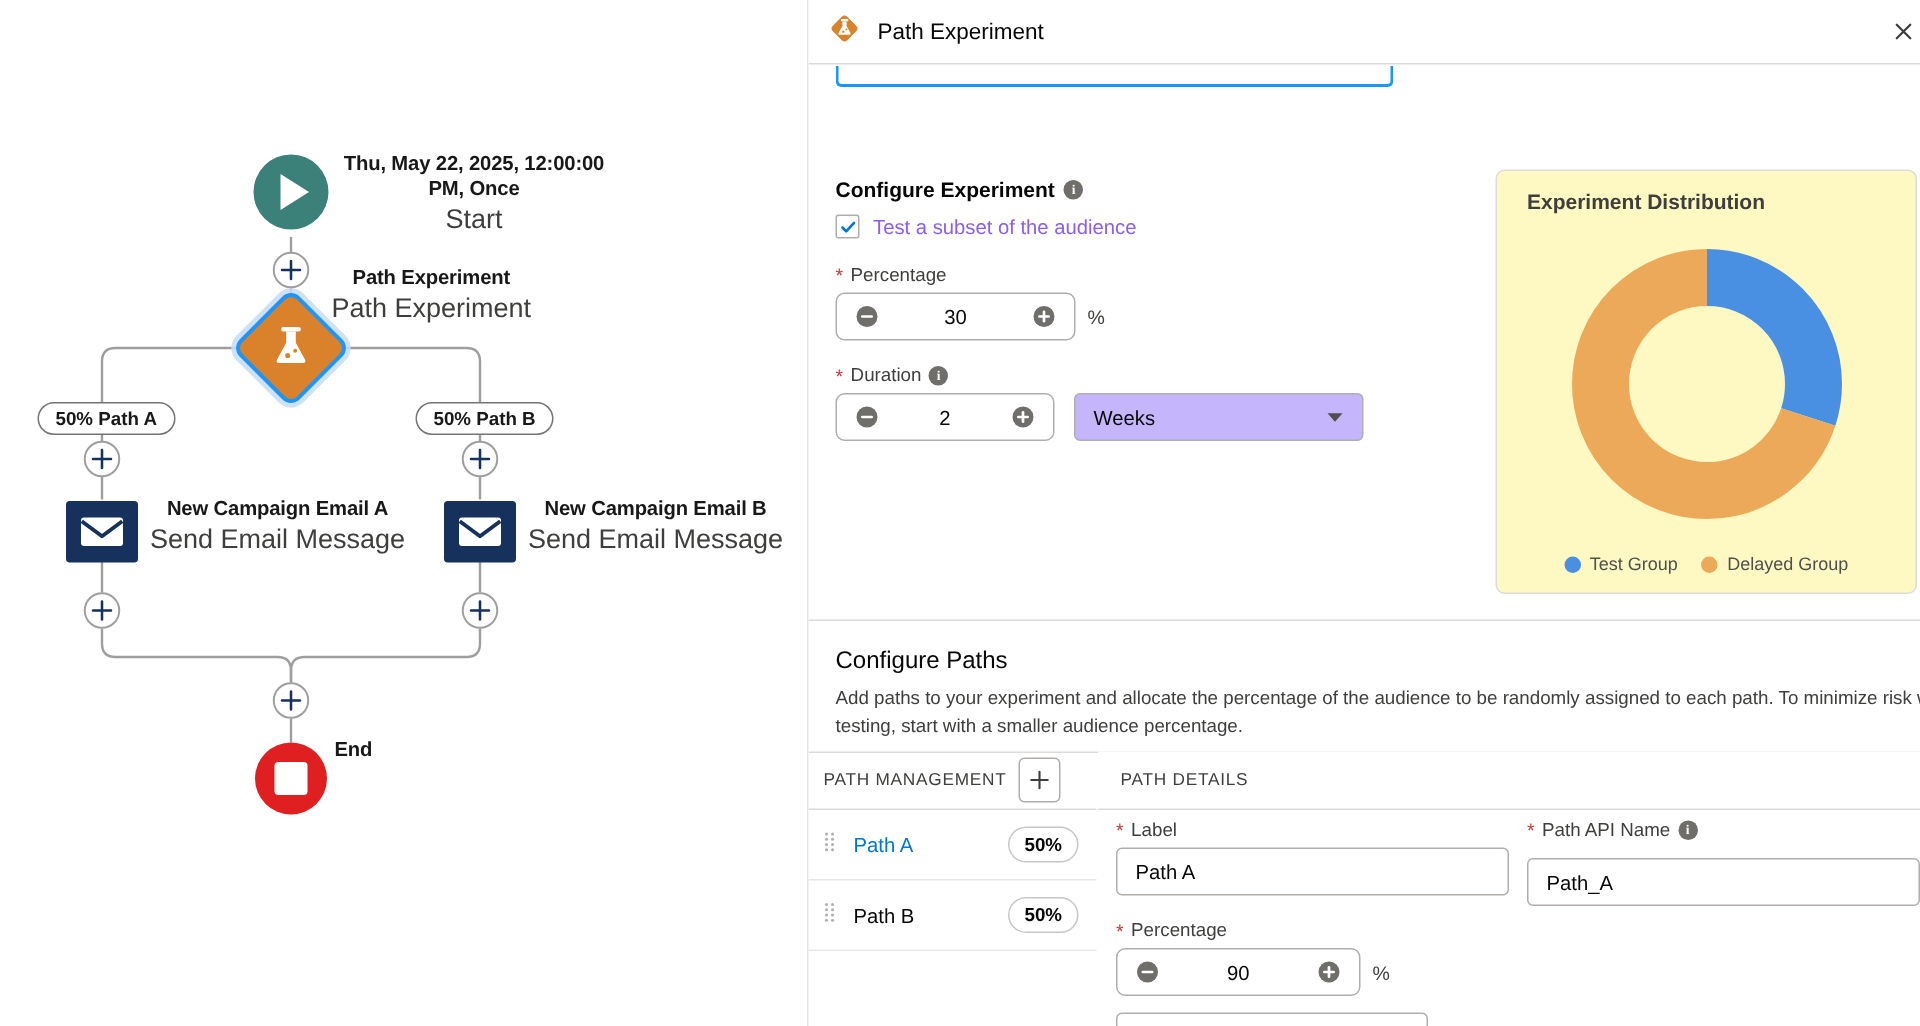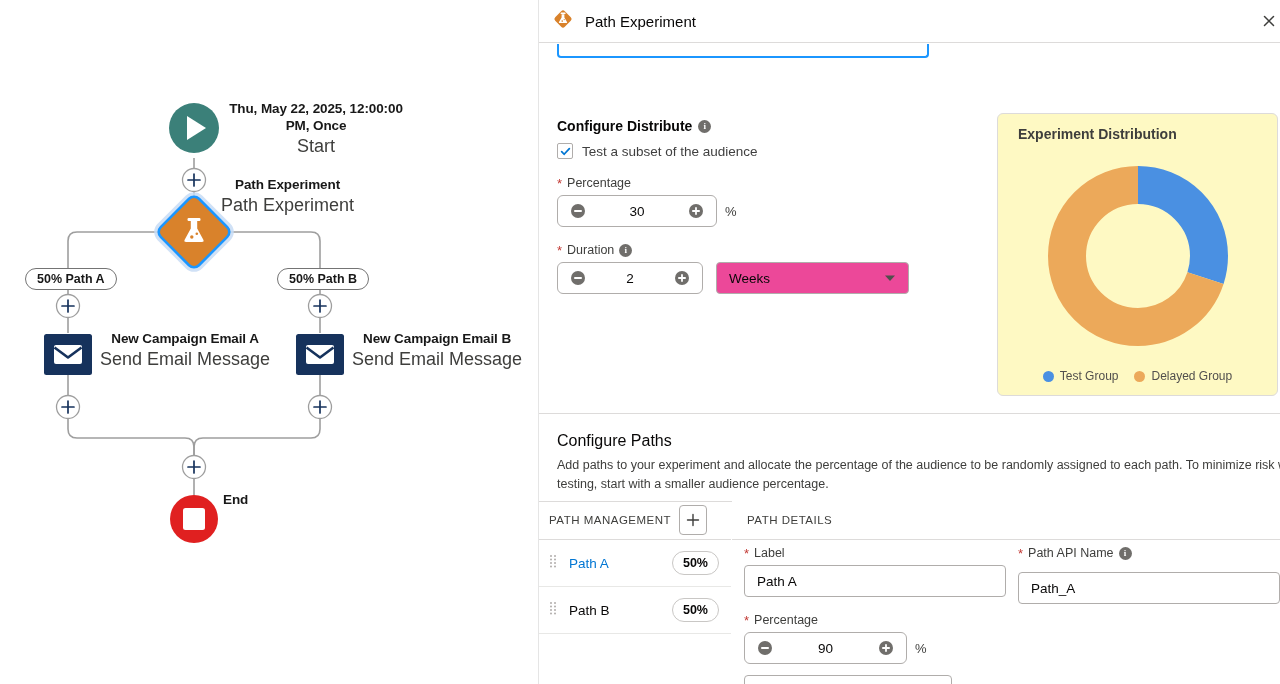--- a/index.html
+++ b/index.html
@@ -135,21 +135,21 @@
     border: 1px solid #b0adab;
     border-radius: 2px;
     background: #fff;
     display: flex;
     align-items: center;
     justify-content: center;
     cursor: pointer;
     flex: 0 0 auto;
   }
   .cbox svg { display: block; }
-  .cbox-label { font-size: 13.5px; color: #404040; }
+  .cbox-label { font-size: 13.5px; color: #8b5cf6; }
 
   .field-label {
     font-size: 12.5px;
     color: #3e3e3c;
     display: flex;
     align-items: center;
     gap: 5px;
   }
   .req { color: #c23934; font-size: 13px; line-height: 1; }
 
@@ -173,21 +173,21 @@
     text-align: center;
     font-size: 13.5px;
     color: #080707;
   }
   .unit { font-size: 13px; color: #3e3e3c; margin-left: 8px; }
 
   .select-box {
     height: 32px;
     border: 1px solid #b0adab;
     border-radius: 4px;
-    background: #ec4899;
+    background: #c4b5fd;
     display: flex;
     align-items: center;
     padding: 0 12px;
     font-size: 13.5px;
     color: #080707;
     cursor: pointer;
     position: relative;
   }
   .select-box .caret {
     position: absolute; right: 12px; top: 50%;
@@ -479,21 +479,21 @@
         </svg>
       </span>
     </div>
 
     <div class="focused-input-stub"></div>
 
     <div id="panel-body">
 
       <div style="position:absolute; left:18px; top:75px; width:420px;">
         <div class="sec-title">
-          <span>Configure Distribute</span>
+          <span>Configure Experiment</span>
           <span class="info-dot">i</span>
         </div>
 
         <div class="checkbox-row">
           <span class="cbox">
             <svg width="11" height="11" viewBox="0 0 12 12">
               <path d="M 1.8 6.2 L 4.5 9 L 10.2 2.8" fill="none" stroke="#0176d3" stroke-width="1.9" stroke-linecap="round" stroke-linejoin="round"></path>
             </svg>
           </span>
           <span class="cbox-label">Test a subset of the audience</span>

